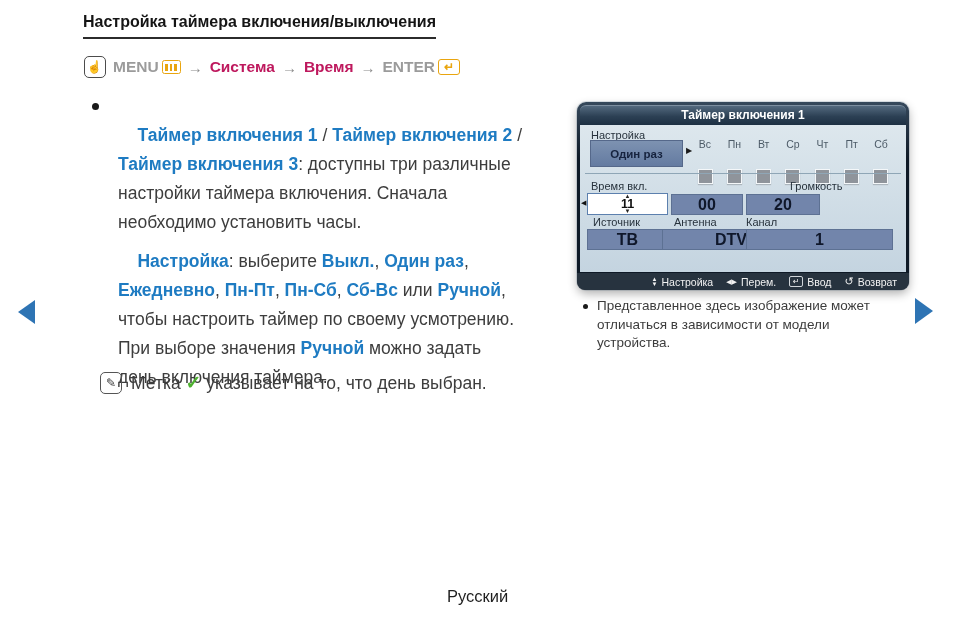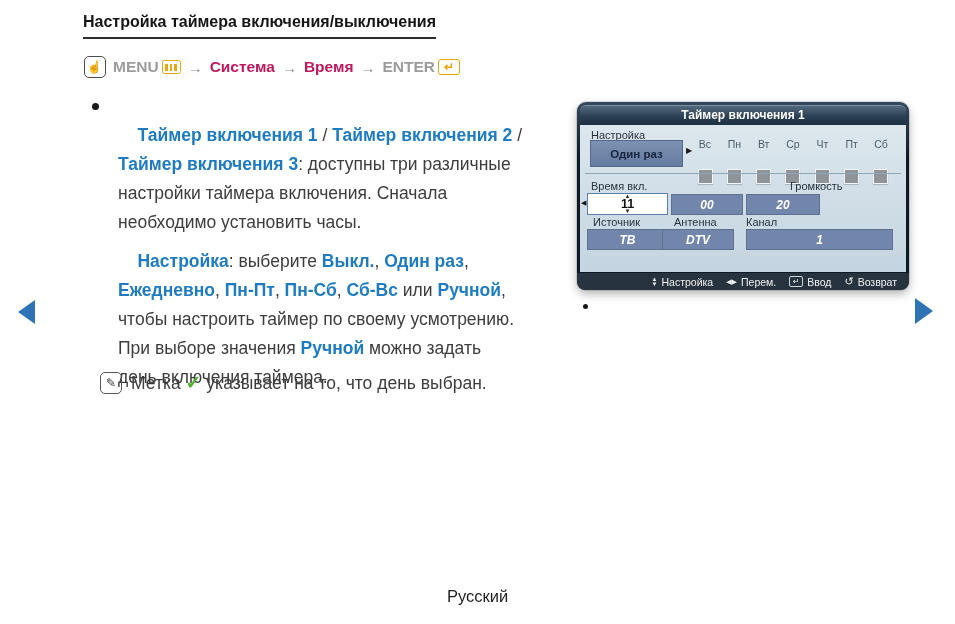--- a/index.html
+++ b/index.html
@@ -82,26 +82,26 @@
 
   .divider { position:absolute; left:5px; right:5px; top:48px; height:1px; background:#8fa6b6; }
 
   .step-left { position:absolute; left:1px; top:74px; font-size:7px; color:#111; }
   .spin { position:absolute; left:7px; top:68px; width:79px; height:20px; background:#fff;
           border:1px solid #5c80ae; color:#101010; font-size:12.5px; font-weight:bold;
           display:flex; align-items:center; justify-content:center; }
   .spin-up   { position:absolute; top:0;    left:50%; transform:translateX(-50%); font-size:6px; line-height:5px; color:#222; }
   .spin-down { position:absolute; bottom:0; left:50%; transform:translateX(-50%); font-size:6px; line-height:5px; color:#222; }
 
-  .vbox { position:absolute; background:#7285ab; border:1px solid #5d7193; color:#ffffff;
-          font-size:12px; font-weight:bold; display:flex; align-items:center; justify-content:center;font-style:italic; }
+  .vbox { position:absolute; background:#7285ab; border:1px solid #5d7193; color:#0f172a;
+          font-size:16px; font-weight:bold; display:flex; align-items:center; justify-content:center; }
   #v-min  { left:91px;  top:69px;  width:70px;  height:19px; }
   #v-vol  { left:166px; top:69px;  width:72px;  height:19px; }
   #v-src  { left:7px;   top:104px; width:79px;  height:19px; }
-  #v-ant  { left:82px;  top:104px; width:70px;  height:19px; }
+  #v-ant  { left:82px;  top:104px; width:70px;  height:19px;padding-left:33px; }
   #v-chan { left:166px; top:104px; width:145px; height:19px; }
 
   
   .img-note { position:absolute; left:583px; top:297px; width:322px; display:flex; gap:9px;
               font-size:13.5px; line-height:18.5px; color:#3c3c3c; }
   .img-note .dot2 { width:5px; height:5px; border-radius:50%; background:#1a1a1a; margin-top:7px; flex:none; }
   .img-note-text { white-space:pre-line; }
 
   
   .nav-left  { position:absolute; left:18px;  top:300px; width:0; height:0;
@@ -245,20 +245,23 @@
       </span>
       <span class="hint">
         <span class="ic-ret">↺</span>
         <span>Возврат</span>
       </span>
     </div>
   </div>
 
   <div class="img-note">
     <span class="dot2"></span>
+    <span class="img-note-text">Представленное здесь изображение может
+отличаться в зависимости от модели
+устройства.</span>
   </div>
 
   <div class="nav-left"></div>
   <div class="nav-right"></div>
 
   <div class="lang">Русский</div>
 
 </div>
 
 </body></html>

